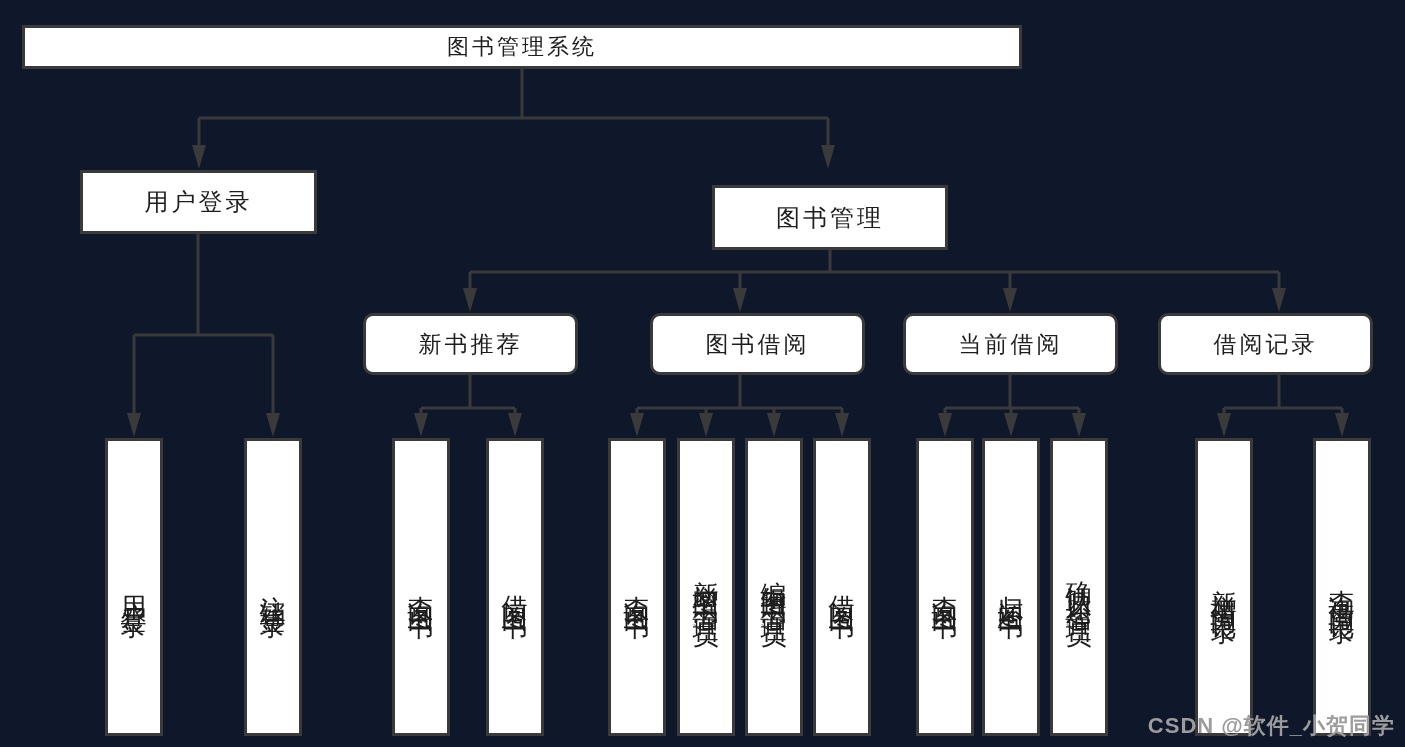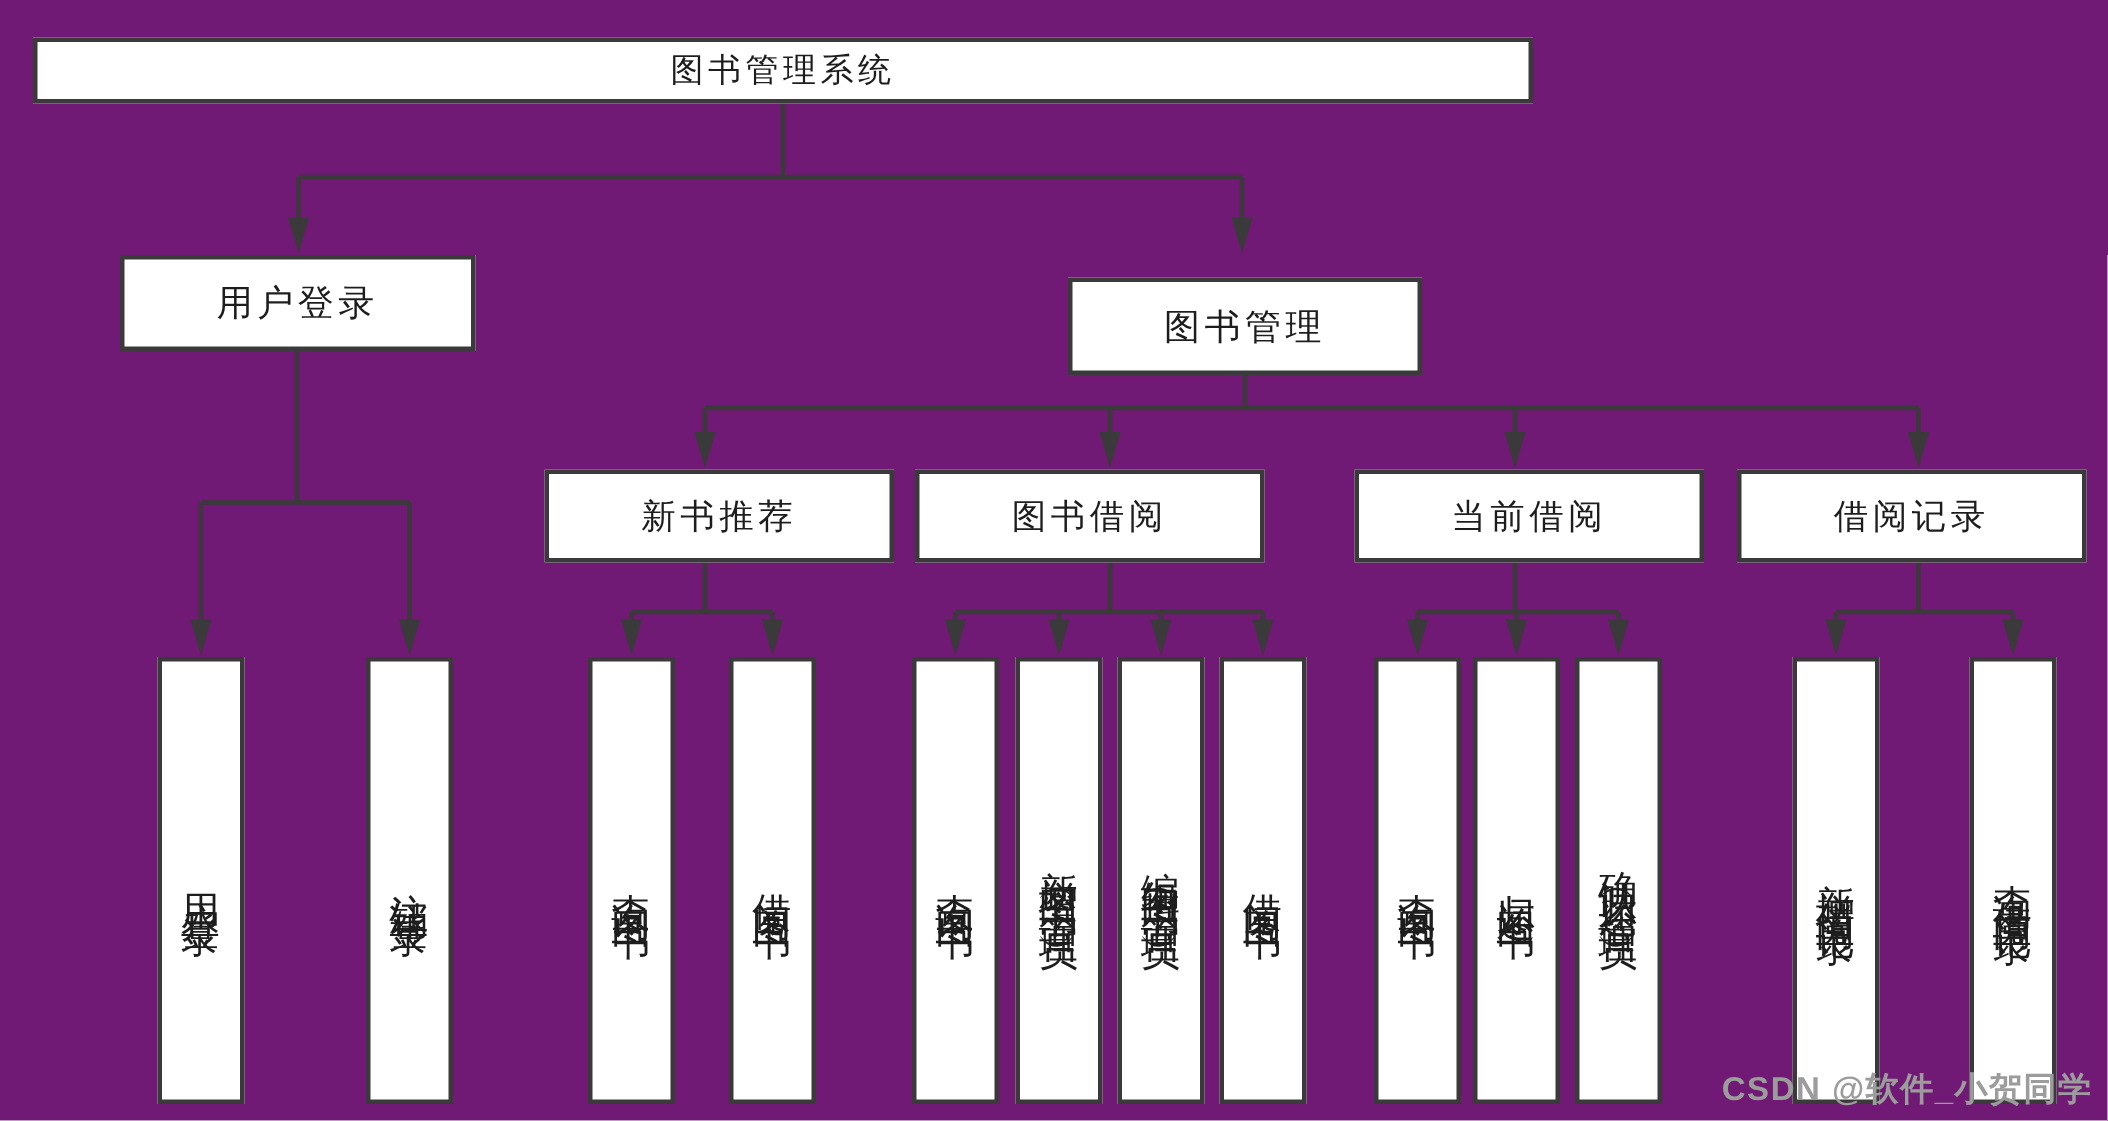--- a/index.html
+++ b/index.html
@@ -1,36 +1,36 @@
 <!DOCTYPE html>
 <html><head>
 <meta charset="utf-8">
 <style>
   html,body { margin:0; padding:0; background:#ffffff; }
   .stage {
     position:relative;
     width:1405px; height:747px;
-    background:#701a75;
+    background:#0f172a;
     font-family:"Liberation Sans", sans-serif;
     overflow:hidden;
   }
   .wires { position:absolute; left:0; top:0; }
   .hbox {
     position:absolute;
     box-sizing:border-box;
     background:#ffffff;
     border:3px solid #3a3a3a;
     display:flex; align-items:center; justify-content:center;
     color:#1d1d1d;
     letter-spacing:3px;
     white-space:nowrap;
   }
   .root { left:22px; top:25px; width:1000px; height:44px; font-size:22px; }
   .lvl2 { top:170px; height:64px; font-size:24px; }
-  .lvl3 { top:313px; width:233px; height:62px; font-size:23px; }
+  .lvl3 { top:313px; width:215px; height:62px; font-size:23px;border-radius:10px; }
   .vbox {
     position:absolute;
     top:438px; width:58px; height:298px;
     box-sizing:border-box;
     background:#ffffff;
     border:3px solid #3a3a3a;
     display:flex; align-items:center; justify-content:center;
   }
   .vbox span {
     writing-mode:vertical-rl;
@@ -103,21 +103,21 @@
   <div class="hbox lvl2" style="left:80px; width:237px;">
     <span>用户登录</span>
   </div>
   <div class="hbox lvl2" style="left:712px; width:236px; top:169px; height:65px;margin-top:16px;">
     <span>图书管理</span>
   </div>
 
   <div class="hbox lvl3" style="left:363px;">
     <span>新书推荐</span>
   </div>
-  <div class="hbox lvl3" style="left:610px;text-align:center;">
+  <div class="hbox lvl3" style="left:650px;text-align:center;">
     <span>图书借阅</span>
   </div>
   <div class="hbox lvl3" style="left:903px;">
     <span>当前借阅</span>
   </div>
   <div class="hbox lvl3" style="left:1110px;margin-left:48px;">
     <span>借阅记录</span>
   </div>
 
   <div class="vbox" style="left:105px;">

